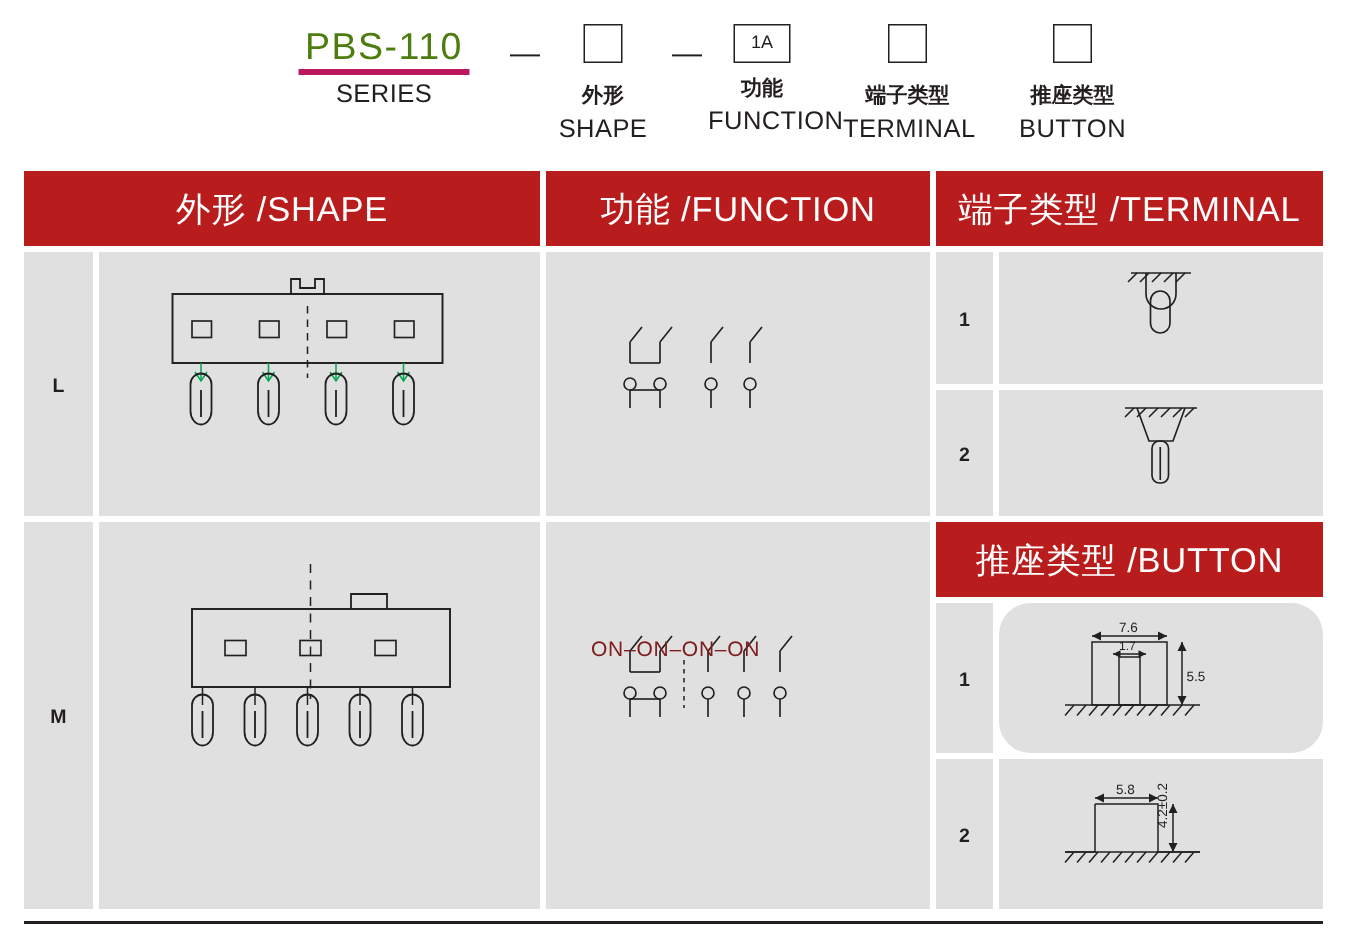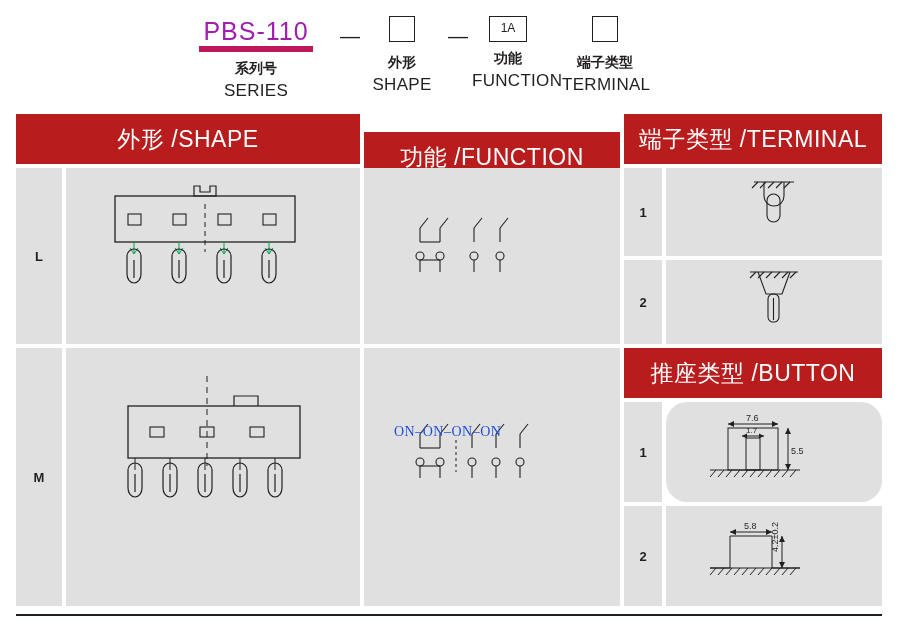--- a/index.html
+++ b/index.html
@@ -29,24 +29,24 @@
     width: 898px;
     height: 112px;
   }
   .pn-item {
     position: absolute;
     text-align: center;
   }
   .pn-series-text {
     font-size: 25px;
     letter-spacing: 1px;
-    color: #a21caf;
+    color: #4d7c0f;
     line-height: 30px;
     padding: 0 4px;
-    border-bottom: 6px solid #be185d;
+    border-bottom: 4px solid #be185d;
     display: inline-block;
   }
   .pn-box {
     width: 26px;
     height: 26px;
     border: 1.6px solid #231f20;
     display: inline-block;
     box-sizing: border-box;
   }
   .pn-box.filled {
@@ -108,44 +108,42 @@
     align-items: center;
     justify-content: center;
     font-size: 13px;
     font-weight: bold;
     color: #231f20;
     box-sizing: border-box;
   }
   .fn-text {
     position: absolute;
     font-size: 14px;
-    color: #1d4ed8;
+    color: #7f1d1d;
     letter-spacing: 0.5px;
-    font-family: Liberation Serif, serif;
   }
   .bottom-rule {
     position: absolute;
     left: 16px;
     top: 614px;
     width: 866px;
     height: 2px;
     background: #231f20;
   }
   svg { display: block; }
 </style>
 </head>
 <body>
 
 <div class="page">
 
   <div class="pn-row">
 
     <div class="pn-item" style="left:176px; top:16px; width:160px;">
       <div class="pn-series-text">PBS-110</div>
-      <div class="pn-cn">系列号</div>
       <div class="pn-en">SERIES</div>
     </div>
 
     <div class="dash" style="left:340px; top:26px;">—</div>
 
     <div class="pn-item" style="left:366px; top:16px; width:72px;">
       <div class="pn-box"></div>
       <div class="pn-cn">外形</div>
       <div class="pn-en">SHAPE</div>
     </div>
@@ -157,26 +155,31 @@
       <div class="pn-cn">功能</div>
       <div class="pn-en">FUNCTION</div>
     </div>
 
     <div class="pn-item" style="left:562px; top:16px; width:86px;">
       <div class="pn-box"></div>
       <div class="pn-cn">端子类型</div>
       <div class="pn-en">TERMINAL</div>
     </div>
 
+    <div class="pn-item" style="left:672px; top:16px; width:86px;">
+      <div class="pn-box"></div>
+      <div class="pn-cn">推座类型</div>
+      <div class="pn-en">BUTTON</div>
+    </div>
   </div>
 
   <div class="tbl">
 
     <div class="hdr" style="left:0px; top:0px; width:344px; height:50px;">外形 /SHAPE</div>
-    <div class="hdr" style="left:348px; top:0px; width:256px; height:50px;margin-top:18px;">功能 /FUNCTION</div>
+    <div class="hdr" style="left:348px; top:0px; width:256px; height:50px;">功能 /FUNCTION</div>
     <div class="hdr" style="left:608px; top:0px; width:258px; height:50px;">端子类型 /TERMINAL</div>
 
     <div class="cellbg" style="left:0px; top:54px; width:46px; height:176px;"></div>
     <div class="cell-label" style="left:0px; top:54px; width:46px; height:176px;">L</div>
     <div class="cellbg" style="left:50px; top:54px; width:294px; height:176px;">
       <svg width="294" height="176" viewBox="0 0 294 176">
 
         <path d="M128 28 L128 18 L134 18 L134 24 L144 24 L144 18 L150 18 L150 28 Z" fill="none" stroke="#231f20" stroke-width="1.2"></path>
 
         <rect x="49" y="28" width="180" height="46" fill="none" stroke="#231f20" stroke-width="1.3"></rect>

